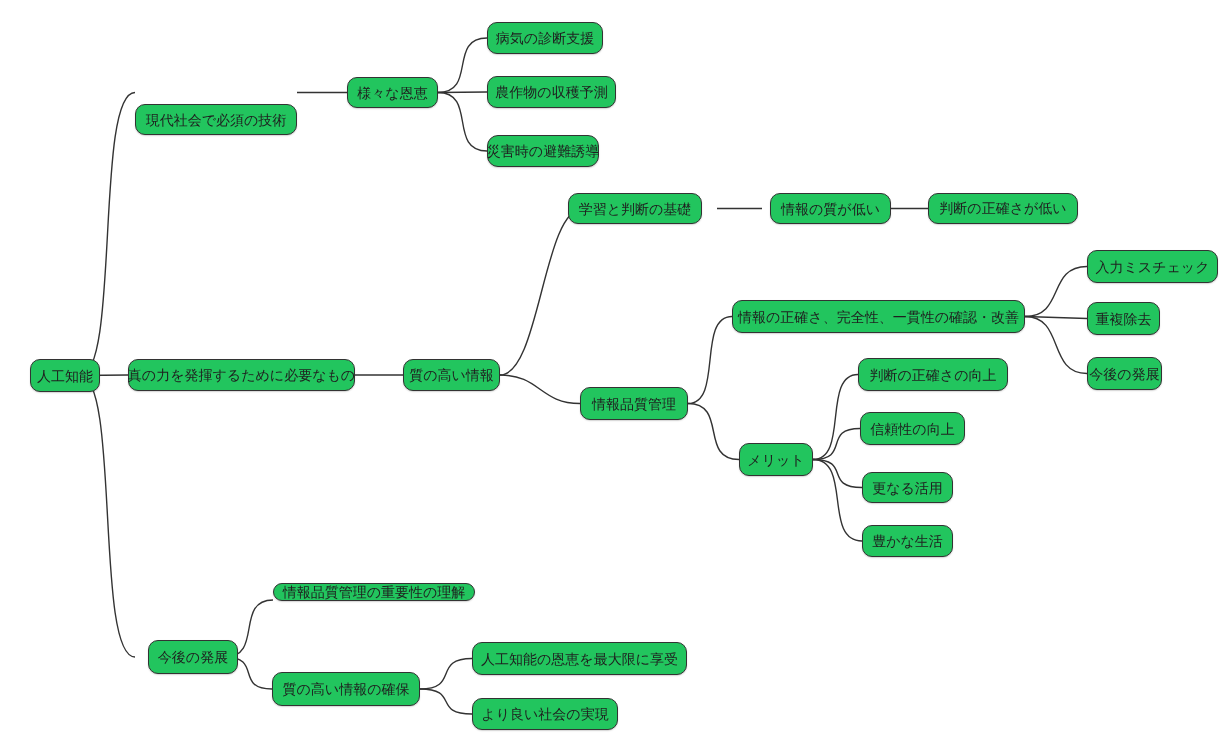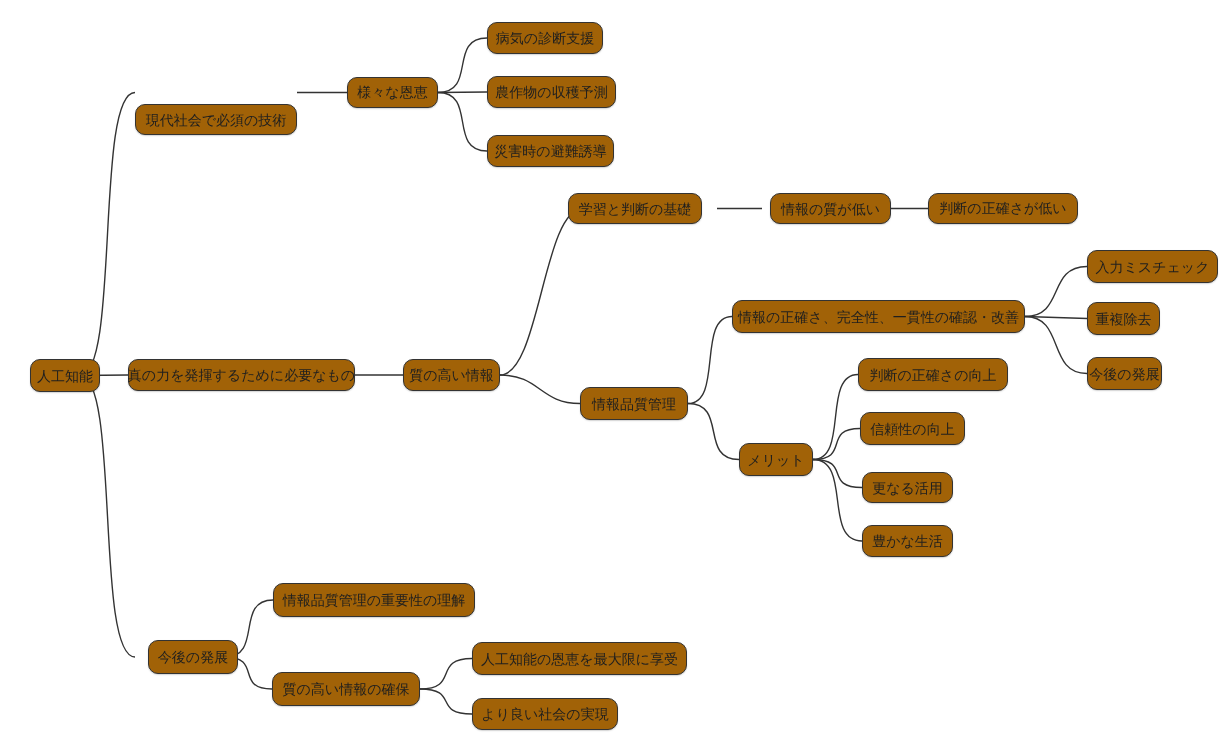--- a/index.html
+++ b/index.html
@@ -16,21 +16,21 @@
     left: 0; top: 0;
     width: 1230px; height: 752px;
   }
   svg.edges path { fill: none; stroke: #333333; stroke-width: 1.4px; }
   .node {
     position: absolute;
     box-sizing: border-box;
     display: flex;
     align-items: center;
     justify-content: center;
-    background: #a16207;
+    background: #22c55e;
     border: 1.4px solid #333333;
     border-radius: 10px;
     color: #1f1f1f;
     font-size: 14px;
     line-height: 1;
     white-space: nowrap;
     box-shadow: 0 1px 1.5px rgba(0,0,0,0.18);
   }
 </style>
 </head>
@@ -60,38 +60,38 @@
       <path d="M813,459.5 C852.2,459.5 822.8,487.5 862,487.5" stroke="#333333"></path>
       <path d="M813,459.5 C852.2,459.5 822.8,541 862,541" stroke="#333333"></path>
       <path d="M225,657 C263.4,657 234.6,600 273,600" stroke="#333333"></path>
       <path d="M225,657 C262.6,657 234.4,689 272,689" stroke="#333333"></path>
       <path d="M420,689 C460,689 432,658.5 472,658.5" stroke="#333333"></path>
       <path d="M420,689 C460,689 432,714 472,714" stroke="#333333"></path>
     </svg>
   <div id="node-layer">
       <div class="node" style="left: 10px; top: 359px; width: 70px; height: 33px; margin-left: 20px;">人工知能</div>
       <div class="node" style="left: 135px; top: 77px; width: 162px; height: 31px; margin-top: 27px;">現代社会で必須の技術</div>
-      <div class="node" style="left: 347px; top: 77px; width: 91px; height: 31px; font-family: Liberation Serif, serif;">様々な恩恵</div>
+      <div class="node" style="left: 347px; top: 77px; width: 91px; height: 31px;">様々な恩恵</div>
       <div class="node" style="left: 487px; top: 22px; width: 116px; height: 32px;">病気の診断支援</div>
       <div class="node" style="left: 487px; top: 76px; width: 129px; height: 32px;">農作物の収穫予測</div>
-      <div class="node" style="left: 487px; top: 135px; width: 127px; height: 32px;">災害時の避難誘導</div>
+      <div class="node" style="left: 487px; top: 135px; width: 112px; height: 32px; border-radius: 11px;">災害時の避難誘導</div>
       <div class="node" style="left: 128px; top: 359px; width: 227px; height: 32px;">真の力を発揮するために必要なもの</div>
       <div class="node" style="left: 403px; top: 359px; width: 97px; height: 32px;">質の高い情報</div>
       <div class="node" style="left: 568px; top: 193px; width: 134px; height: 31px;">学習と判断の基礎</div>
       <div class="node" style="left: 762px; top: 193px; width: 121px; height: 31px; margin-left: 8px;">情報の質が低い</div>
       <div class="node" style="left: 928px; top: 193px; width: 150px; height: 31px; font-family: Liberation Serif, serif;">判断の正確さが低い</div>
       <div class="node" style="left: 580px; top: 387px; width: 108px; height: 33px;">情報品質管理</div>
       <div class="node" style="left: 732px; top: 300px; width: 293px; height: 33px;">情報の正確さ、完全性、一貫性の確認・改善</div>
       <div class="node" style="left: 1087px; top: 250px; width: 131px; height: 33px;">入力ミスチェック</div>
       <div class="node" style="left: 1087px; top: 302px; width: 73px; height: 33px;">重複除去</div>
       <div class="node" style="left: 1087px; top: 357px; width: 75px; height: 33px;">今後の発展</div>
       <div class="node" style="left: 739px; top: 443px; width: 74px; height: 33px;">メリット</div>
       <div class="node" style="left: 858px; top: 358px; width: 150px; height: 33px;">判断の正確さの向上</div>
       <div class="node" style="left: 860px; top: 412px; width: 105px; height: 33px;">信頼性の向上</div>
       <div class="node" style="left: 862px; top: 472px; width: 91px; height: 31px;">更なる活用</div>
       <div class="node" style="left: 862px; top: 525px; width: 91px; height: 32px;">豊かな生活</div>
       <div class="node" style="left: 148px; top: 640px; width: 90px; height: 34px;">今後の発展</div>
-      <div class="node" style="left: 273px; top: 583px; width: 202px; height: 34px;">情報品質管理の重要性の理解</div>
+      <div class="node" style="left: 273px; top: 583px; width: 202px; height: 18px;">情報品質管理の重要性の理解</div>
       <div class="node" style="left: 272px; top: 672px; width: 148px; height: 34px;">質の高い情報の確保</div>
       <div class="node" style="left: 472px; top: 642px; width: 215px; height: 33px;">人工知能の恩恵を最大限に享受</div>
       <div class="node" style="left: 472px; top: 698px; width: 146px; height: 32px;">より良い社会の実現</div>
     </div>
 </div>
 
 </body></html>

